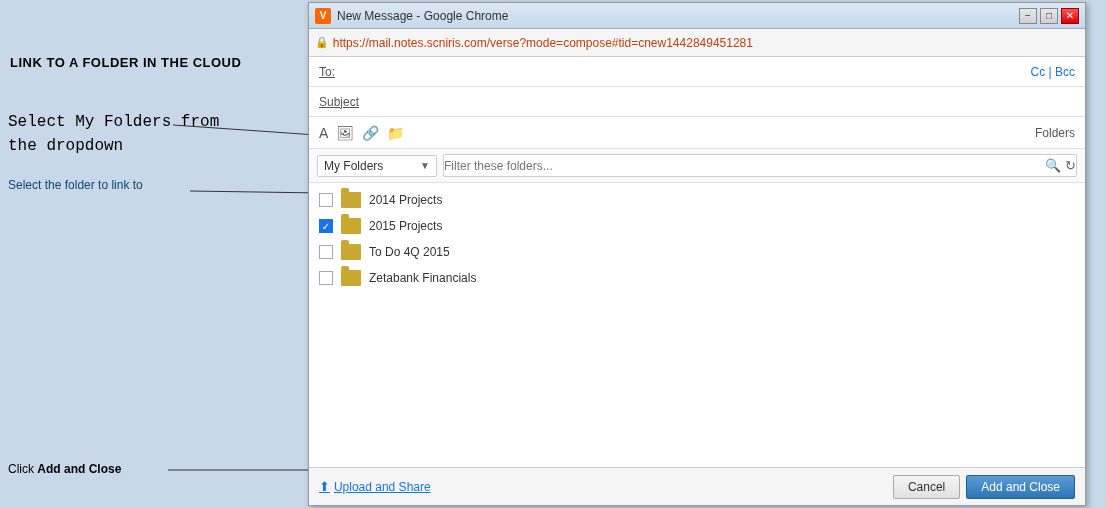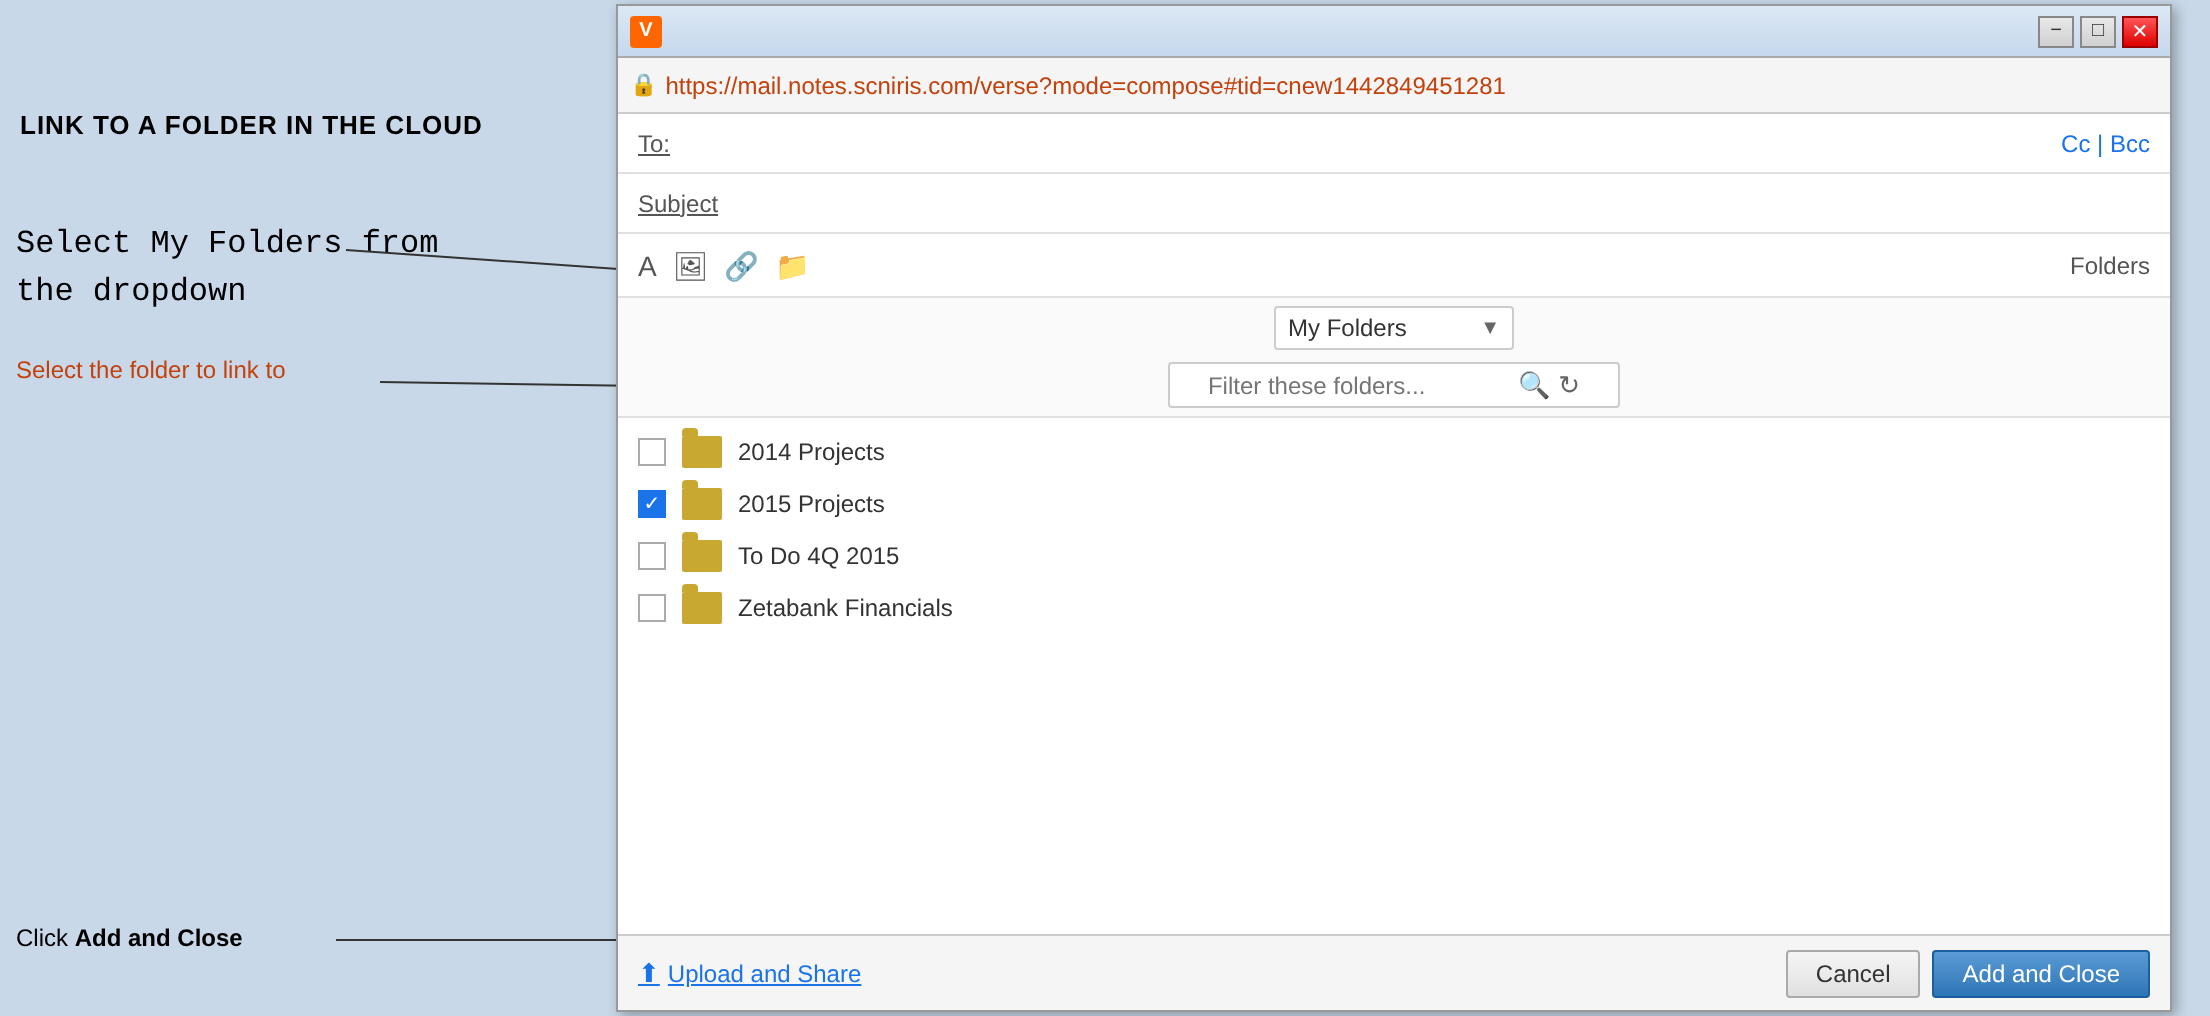--- a/index.html
+++ b/index.html
@@ -40,21 +40,21 @@
       color: #000;
       line-height: 1.5;
       font-family: Liberation Mono, monospace;
     }
 
     .annotation-step2 {
       position: absolute;
       top: 178px;
       left: 8px;
       font-size: 12px;
-      color: #c2410c;
+      color: #0c4a6e;
     }
 
     .annotation-step3 {
       position: absolute;
       top: 462px;
       left: 8px;
       font-size: 12px;
       color: #000;
     }
 
@@ -219,21 +219,20 @@
 
     
     .folder-selector-row {
       display: flex;
       align-items: center;
       border-bottom: 1px solid #e0e0e0;
       min-height: 34px;
       padding: 4px 8px;
       gap: 6px;
       background: #fafafa;
-      flex-direction: column;
     }
 
     .folder-dropdown {
       display: flex;
       align-items: center;
       background: #fff;
       border: 1px solid #ccc;
       border-radius: 2px;
       padding: 3px 6px;
       font-size: 12px;
@@ -249,21 +248,21 @@
       font-size: 10px;
     }
 
     .folder-filter-wrapper {
       flex: 1;
       display: flex;
       align-items: center;
       border: 1px solid #ccc;
       border-radius: 2px;
       background: #fff;
-      padding: 3px 19px;
+      padding: 3px 0;
     }
 
     .folder-filter-input {
       flex: 1;
       border: none;
       outline: none;
       font-size: 12px;
       color: #999;
       background: transparent;
     }
@@ -432,20 +431,21 @@
       <polygon points="0 0, 6 2, 0 4" fill="#333"></polygon>
     </marker>
   </defs>
 </svg>
 
 <div class="browser-window">
 
   <div class="title-bar">
     <div class="title-bar-left">
       <div class="title-favicon">V</div>
+      <span class="title-text">New Message - Google Chrome</span>
     </div>
     <div class="title-bar-controls">
       <div class="title-btn">−</div>
       <div class="title-btn">□</div>
       <div class="title-btn close">✕</div>
     </div>
   </div>
 
   <div class="address-bar">
     <span class="address-lock">🔒</span>

